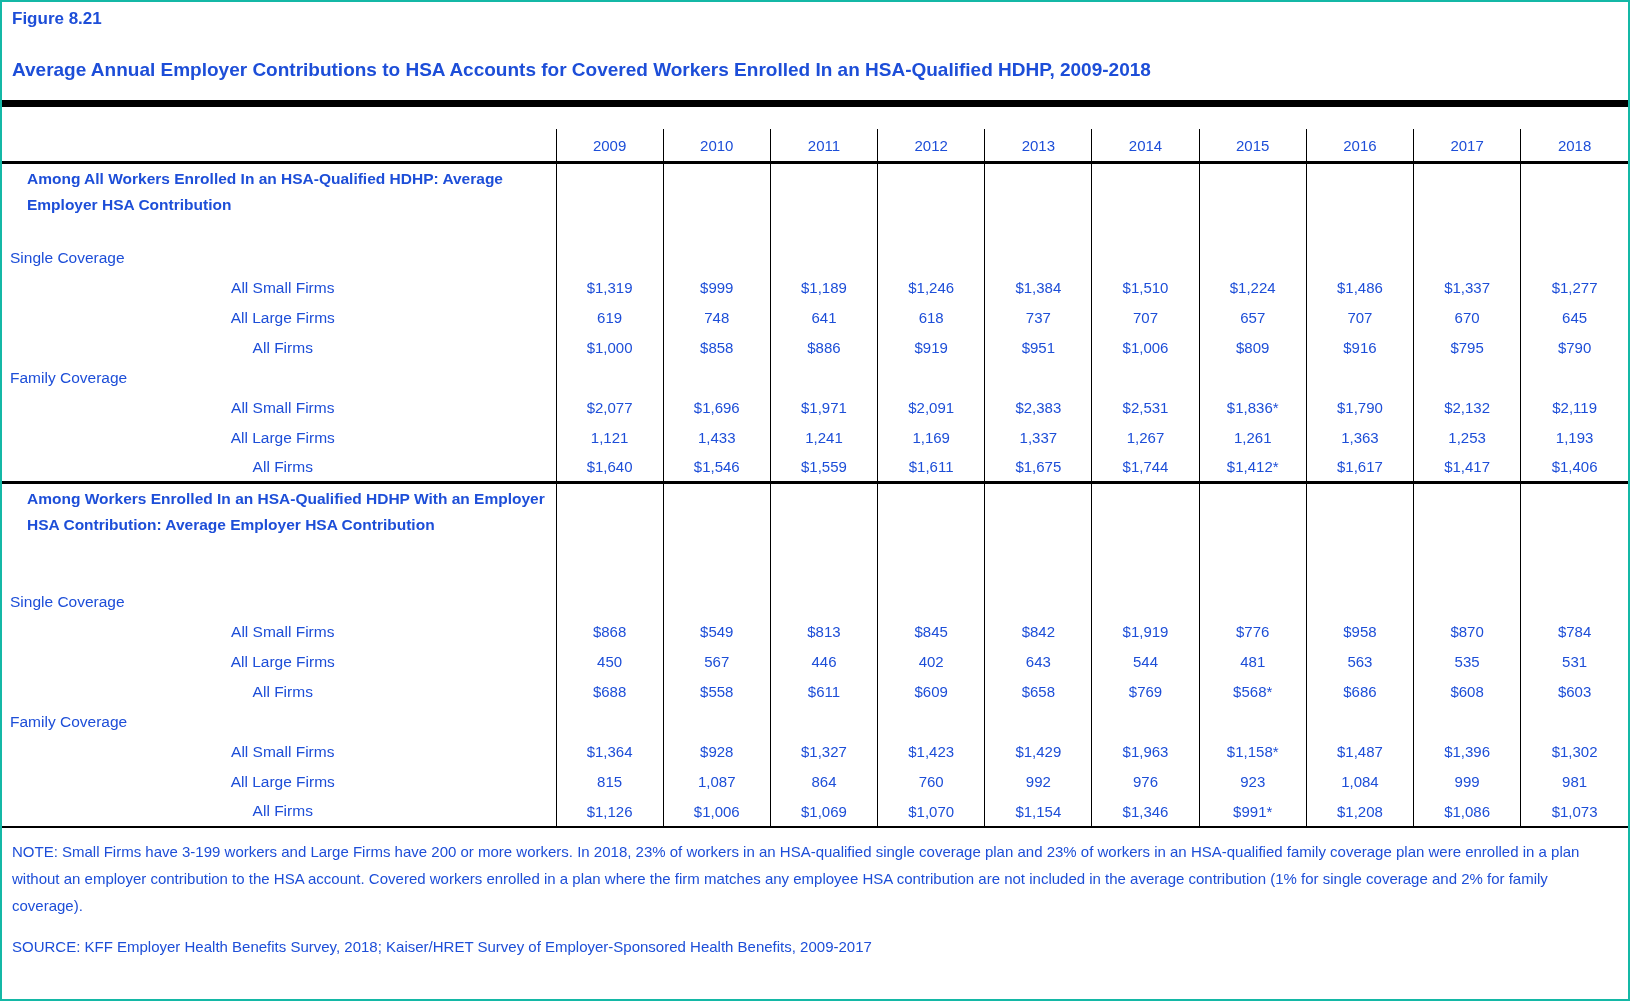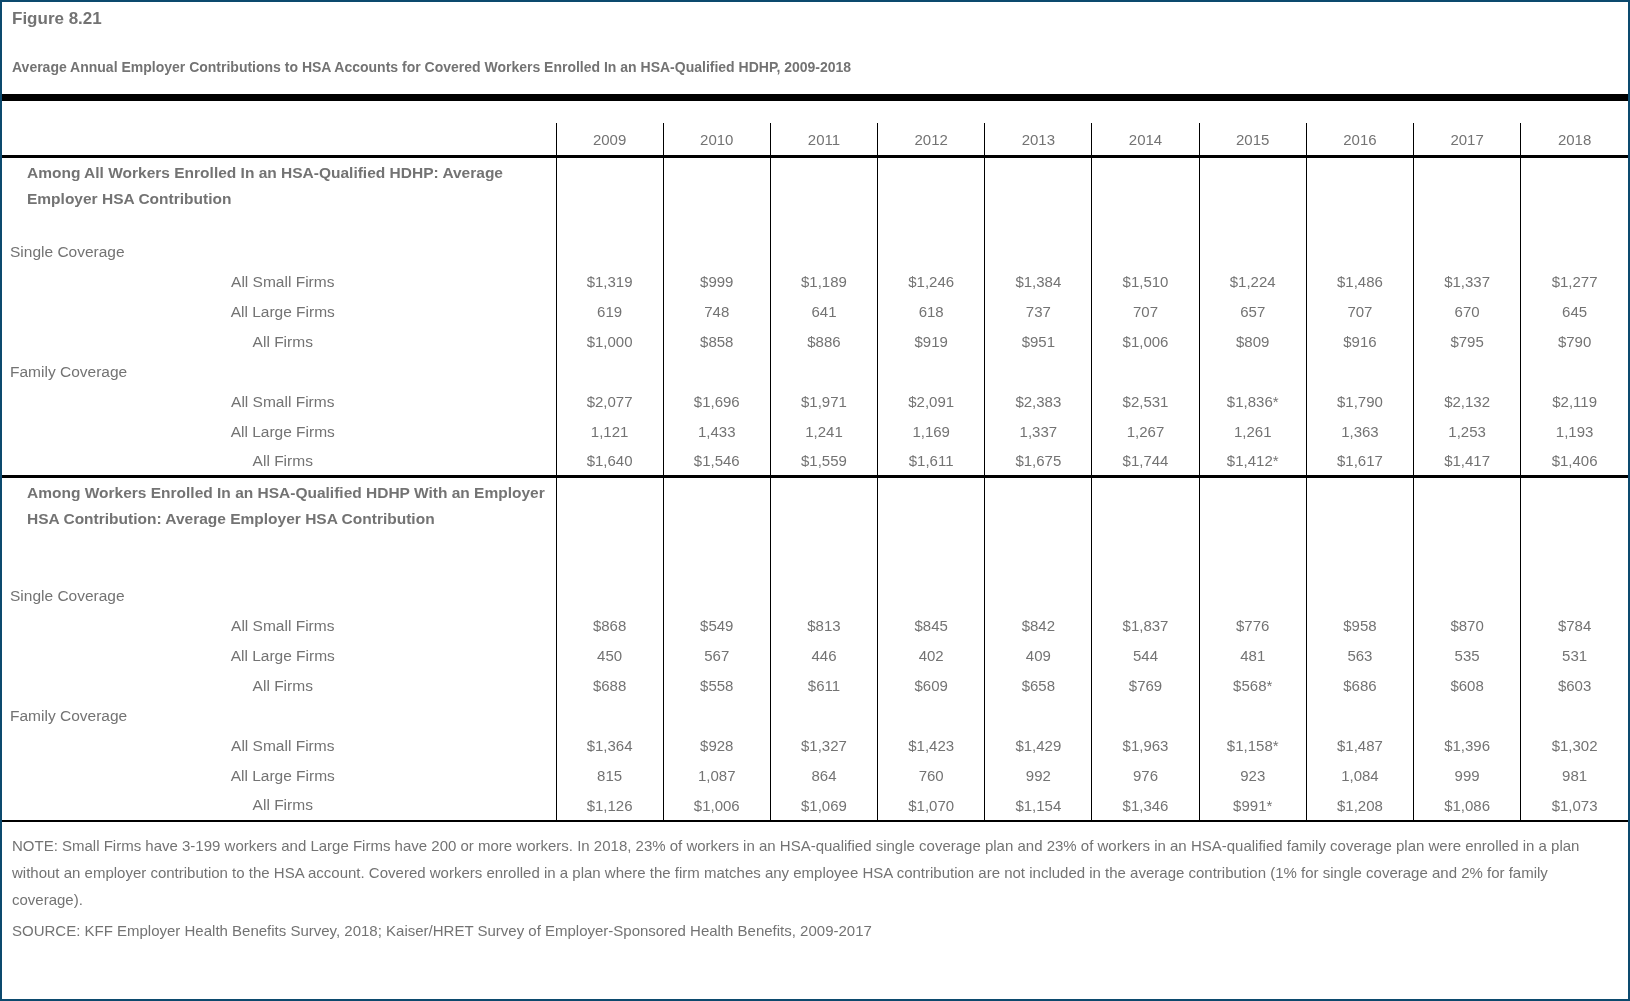--- a/index.html
+++ b/index.html
@@ -1,24 +1,24 @@
 <!DOCTYPE html>
 <html><head>
 <meta charset="utf-8">
 <style>
   html,body { margin:0; padding:0; background:#e8e8e8; }
   .page {
     width:1630px; height:1001px; box-sizing:border-box;
-    background:#ffffff; border:2px solid #0c4a6e;
-    font-family:"Liberation Sans", sans-serif; color:#737373;
+    background:#ffffff; border:2px solid #14b8a6;
+    font-family:"Liberation Sans", sans-serif; color:#1d4ed8;
     position:relative; overflow:hidden;
   }
   .header-block { padding:7px 10px 0 10px; }
   .figure-label { font-size:17px; font-weight:bold; }
-  .figure-title { font-size:14px; font-weight:bold; margin-top:30px; }
+  .figure-title { font-size:19px; font-weight:bold; margin-top:30px; }
   .title-rule { height:7px; background:#000; margin-top:19px; }
 
   table.data-table {
     width:100%; border-collapse:collapse; table-layout:fixed;
     margin-top:22px; font-size:15px;
   }
   td { padding:0; overflow:hidden; }
   .label-cell { text-align:left; padding-left:8px; }
   .year-cell { border-left:1.5px solid #000; text-align:center; }
   thead td { border-bottom:3px solid #000; height:32px; vertical-align:middle; font-size:15px; }
@@ -29,21 +29,21 @@
   .section-header { font-weight:bold; font-size:15.5px; line-height:26px; padding-top:2px;padding-left:25px; }
   tr.group-row { height:30px; }
   .group-label { font-weight:normal; font-size:15.5px; }
   tr.data-row { height:30px; }
   .row-label { font-size:15.5px;text-align:center; }
   tbody tr:last-child td { border-bottom:2px solid #000; }
 
   .notes-block { padding:10px 10px 0 10px; font-size:15px; }
   .note-text { line-height:27px; }
   .footnote-text { margin-top:17px; padding-left:4px; }
-  .source-text { margin-top:9px; }
+  .source-text { margin-top:19px; }
 </style>
 </head>
 <body>
 
 <div class="page">
 
   <div class="header-block">
     <div class="figure-label">Figure 8.21</div>
     <div class="figure-title">Average Annual Employer Contributions to HSA Accounts for Covered Workers Enrolled In an HSA-Qualified HDHP, 2009-2018</div>
   </div>
@@ -222,33 +222,33 @@
           <td class="year-cell"></td>
           <td class="year-cell"></td>
         </tr>
         <tr class="data-row">
           <td class="label-cell row-label">All Small Firms</td>
           <td class="year-cell value-cell">$868</td>
           <td class="year-cell value-cell">$549</td>
           <td class="year-cell value-cell">$813</td>
           <td class="year-cell value-cell">$845</td>
           <td class="year-cell value-cell">$842</td>
-          <td class="year-cell value-cell">$1,837</td>
+          <td class="year-cell value-cell">$1,919</td>
           <td class="year-cell value-cell">$776</td>
           <td class="year-cell value-cell">$958</td>
           <td class="year-cell value-cell">$870</td>
           <td class="year-cell value-cell">$784</td>
         </tr>
         <tr class="data-row">
           <td class="label-cell row-label">All Large Firms</td>
           <td class="year-cell value-cell">450</td>
           <td class="year-cell value-cell">567</td>
           <td class="year-cell value-cell">446</td>
           <td class="year-cell value-cell">402</td>
-          <td class="year-cell value-cell">409</td>
+          <td class="year-cell value-cell">643</td>
           <td class="year-cell value-cell">544</td>
           <td class="year-cell value-cell">481</td>
           <td class="year-cell value-cell">563</td>
           <td class="year-cell value-cell">535</td>
           <td class="year-cell value-cell">531</td>
         </tr>
         <tr class="data-row">
           <td class="label-cell row-label">All Firms</td>
           <td class="year-cell value-cell">$688</td>
           <td class="year-cell value-cell">$558</td>

